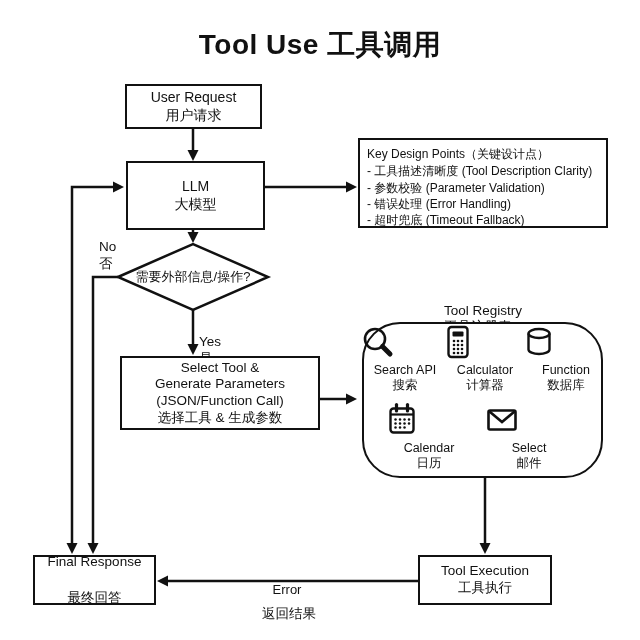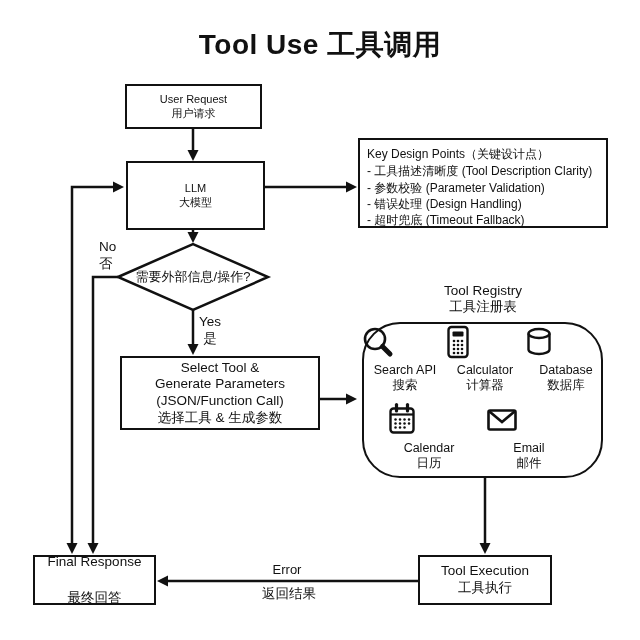--- a/index.html
+++ b/index.html
@@ -4,34 +4,34 @@
 <style>
   html,body{margin:0;padding:0;background:#fff;}
   #stage{
     position:relative;width:640px;height:640px;background:#fff;overflow:hidden;
     font-family:"Liberation Sans","DejaVu Sans",sans-serif;color:#111;
   }
   #wires{position:absolute;left:0;top:0;width:640px;height:640px;}
   .box{
     position:absolute;border:2.5px solid #111;background:#fff;
     display:flex;flex-direction:column;align-items:center;justify-content:center;
-    text-align:center;font-size:11px;line-height:1.24;box-sizing:border-box;
+    text-align:center;font-size:14px;line-height:1.24;box-sizing:border-box;
   }
   .title{
     position:absolute;left:0;top:26px;width:640px;text-align:center;
     font-size:28px;font-weight:bold;letter-spacing:0.5px;
   }
   .kp{
     position:absolute;left:358px;top:138px;width:250px;height:90px;
     border:2.5px solid #111;background:#fff;box-sizing:border-box;
     padding:6px 7px;font-size:12px;line-height:1.36;white-space:nowrap;
   }
   .kp .kp-title{margin-bottom:1px;}
   .lbl{position:absolute;font-size:13.5px;line-height:17px;}
-  .ctr{transform:translateX(-50%);text-align:center;}
+  .ctr{transform:translateX(-50%);margin-top:20px;}
   .registry{
     position:absolute;left:362px;top:322px;width:241px;height:156px;
     border:2.5px solid #111;border-radius:38px;background:#fff;box-sizing:border-box;
   }
   .reg-title{position:absolute;left:483px;top:283px;font-size:13.5px;line-height:16px;}
   .tool{
     position:absolute;width:90px;display:flex;flex-direction:column;
     text-align:center;font-size:12.5px;line-height:15px;
   }
   .tool svg{display:block;margin-bottom:3px;}
@@ -86,21 +86,21 @@
 
   <div class="box" style="left:126px;top:161px;width:139px;height:69px;">
     <div>LLM</div>
     <div>大模型</div>
   </div>
 
   <div class="kp">
     <div class="kp-title">Key Design Points（关键设计点）</div>
     <div>- 工具描述清晰度 (Tool Description Clarity)</div>
     <div>- 参数校验 (Parameter Validation)</div>
-    <div>- 错误处理 (Design Handling)</div>
+    <div>- 错误处理 (Error Handling)</div>
     <div>- 超时兜底 (Timeout Fallback)</div>
   </div>
 
   <div class="diamond-text">需要外部信息/操作?</div>
 
   <div class="lbl" style="left:99px;top:238px;">
     <div>No</div>
     <div>否</div>
   </div>
 
@@ -153,21 +153,21 @@
     </svg>
     <div>Calculator</div>
     <div>计算器</div>
   </div>
 
   <div class="tool" style="left:521px;top:324px;">
     <svg width="36" height="36" viewBox="0 0 36 36">
       <ellipse cx="18" cy="9.5" rx="10.5" ry="4.5" fill="none" stroke="#111" stroke-width="2.4"></ellipse>
       <path d="M7.5,9.5 L7.5,25.5 C7.5,28 12.2,30 18,30 C23.8,30 28.5,28 28.5,25.5 L28.5,9.5" fill="none" stroke="#111" stroke-width="2.4"></path>
     </svg>
-    <div>Database</div>
+    <div>Function</div>
     <div>数据库</div>
   </div>
 
   <div class="tool" style="left:384px;top:402px;">
     <svg width="36" height="36" viewBox="0 0 36 36">
       <rect x="6.5" y="6.5" width="23" height="24" rx="3" fill="none" stroke="#111" stroke-width="2.4"></rect>
       <line x1="12.5" y1="2.5" x2="12.5" y2="9" stroke="#111" stroke-width="3.2" stroke-linecap="round"></line>
       <line x1="23.5" y1="2.5" x2="23.5" y2="9" stroke="#111" stroke-width="3.2" stroke-linecap="round"></line>
       <line x1="6.5" y1="12.5" x2="29.5" y2="12.5" stroke="#111" stroke-width="2.2"></line>
       <g fill="#111">
@@ -186,21 +186,21 @@
     </svg>
     <div>Calendar</div>
     <div>日历</div>
   </div>
 
   <div class="tool" style="left:484px;top:402px;">
     <svg width="36" height="36" viewBox="0 0 36 36">
       <rect x="4.5" y="8.5" width="27" height="19" rx="1.5" fill="none" stroke="#111" stroke-width="2.6"></rect>
       <path d="M5.5,9.5 L18,20 L30.5,9.5" fill="none" stroke="#111" stroke-width="2.6"></path>
     </svg>
-    <div>Email</div>
+    <div>Select</div>
     <div>邮件</div>
   </div>
 
 
   <div class="lbl ctr" style="left:287px;top:561px;font-size:13px;">Error</div>
   <div class="lbl ctr" style="left:289px;top:585px;">返回结果</div>
 
   <div class="box" style="left:418px;top:555px;width:134px;height:50px;font-size:13.5px;">
     <div>Tool Execution</div>
     <div>工具执行</div>

